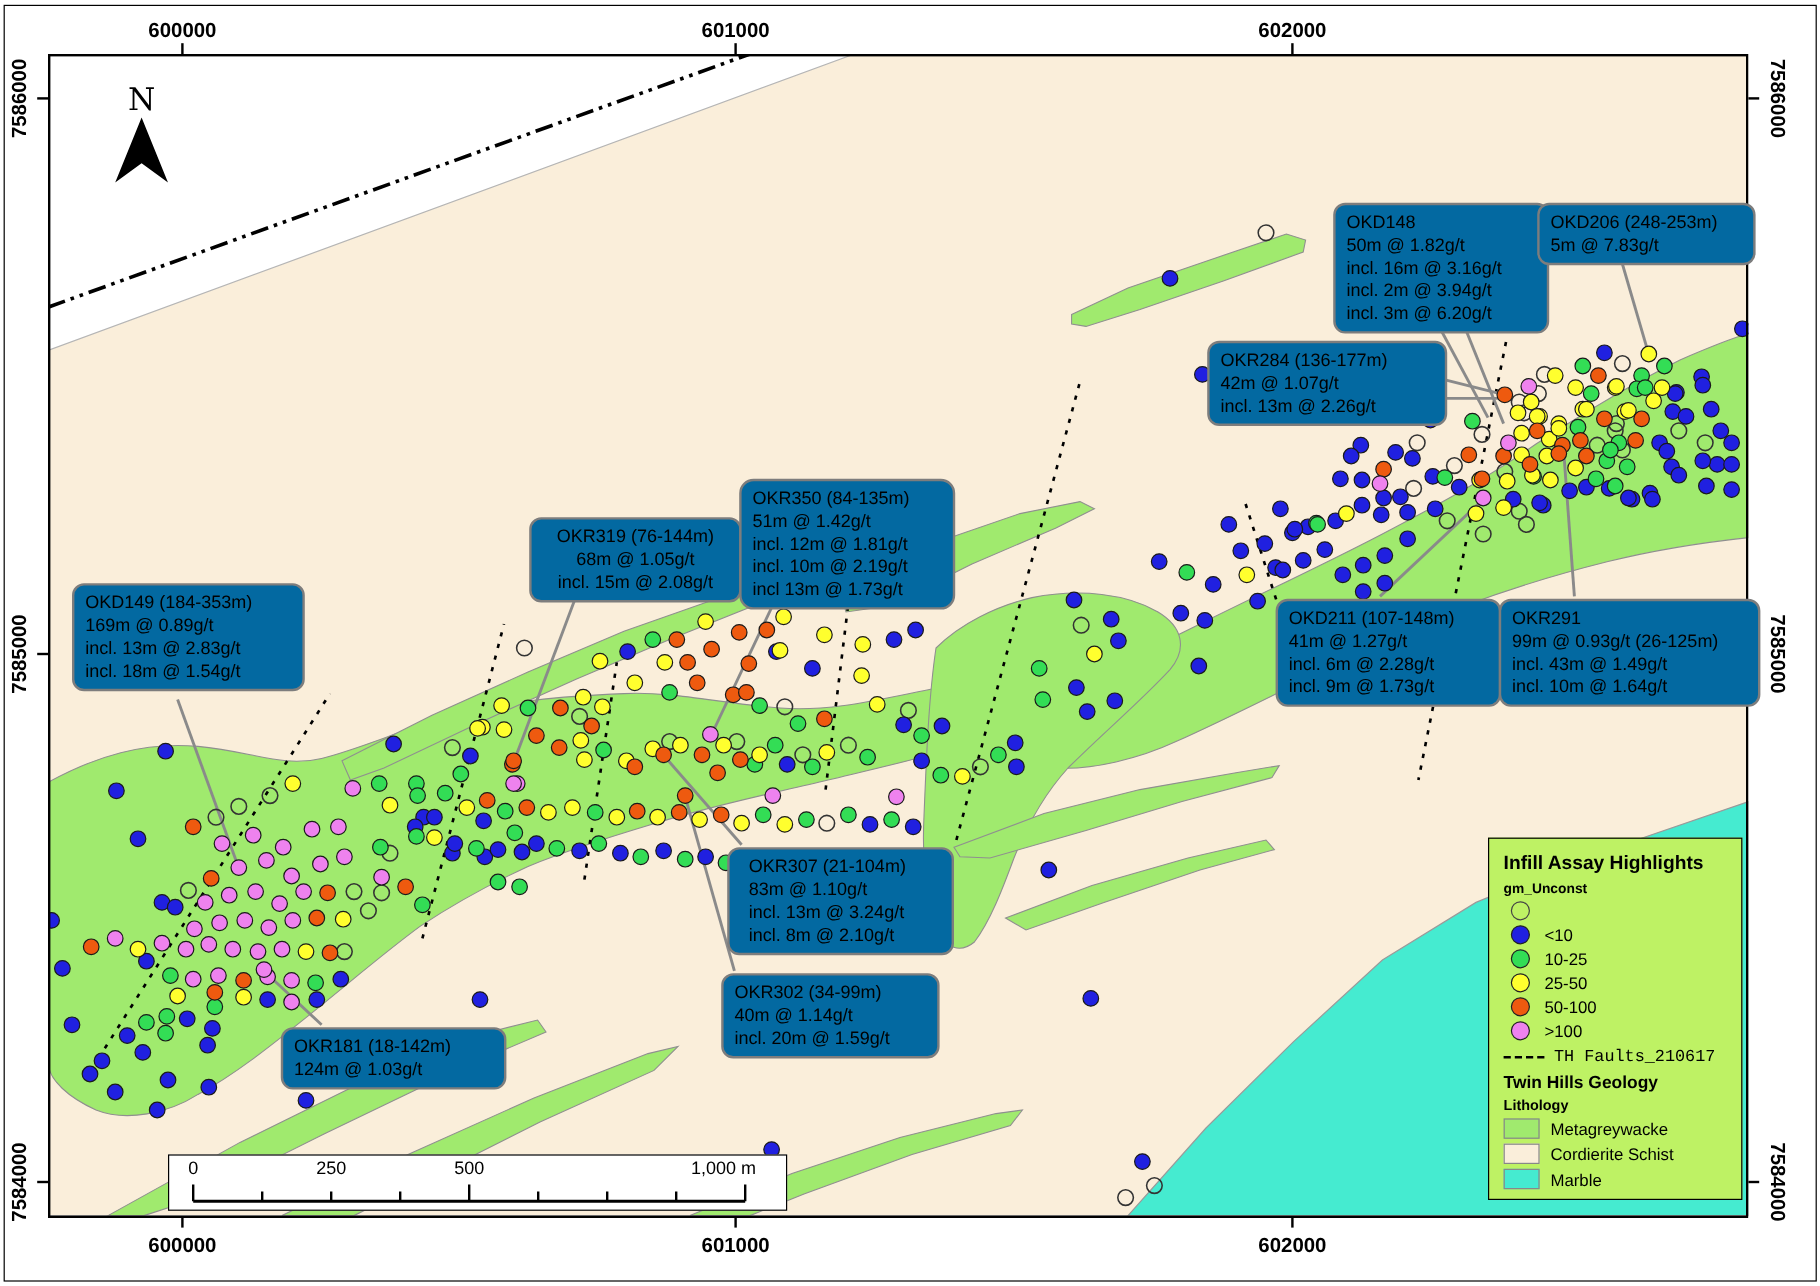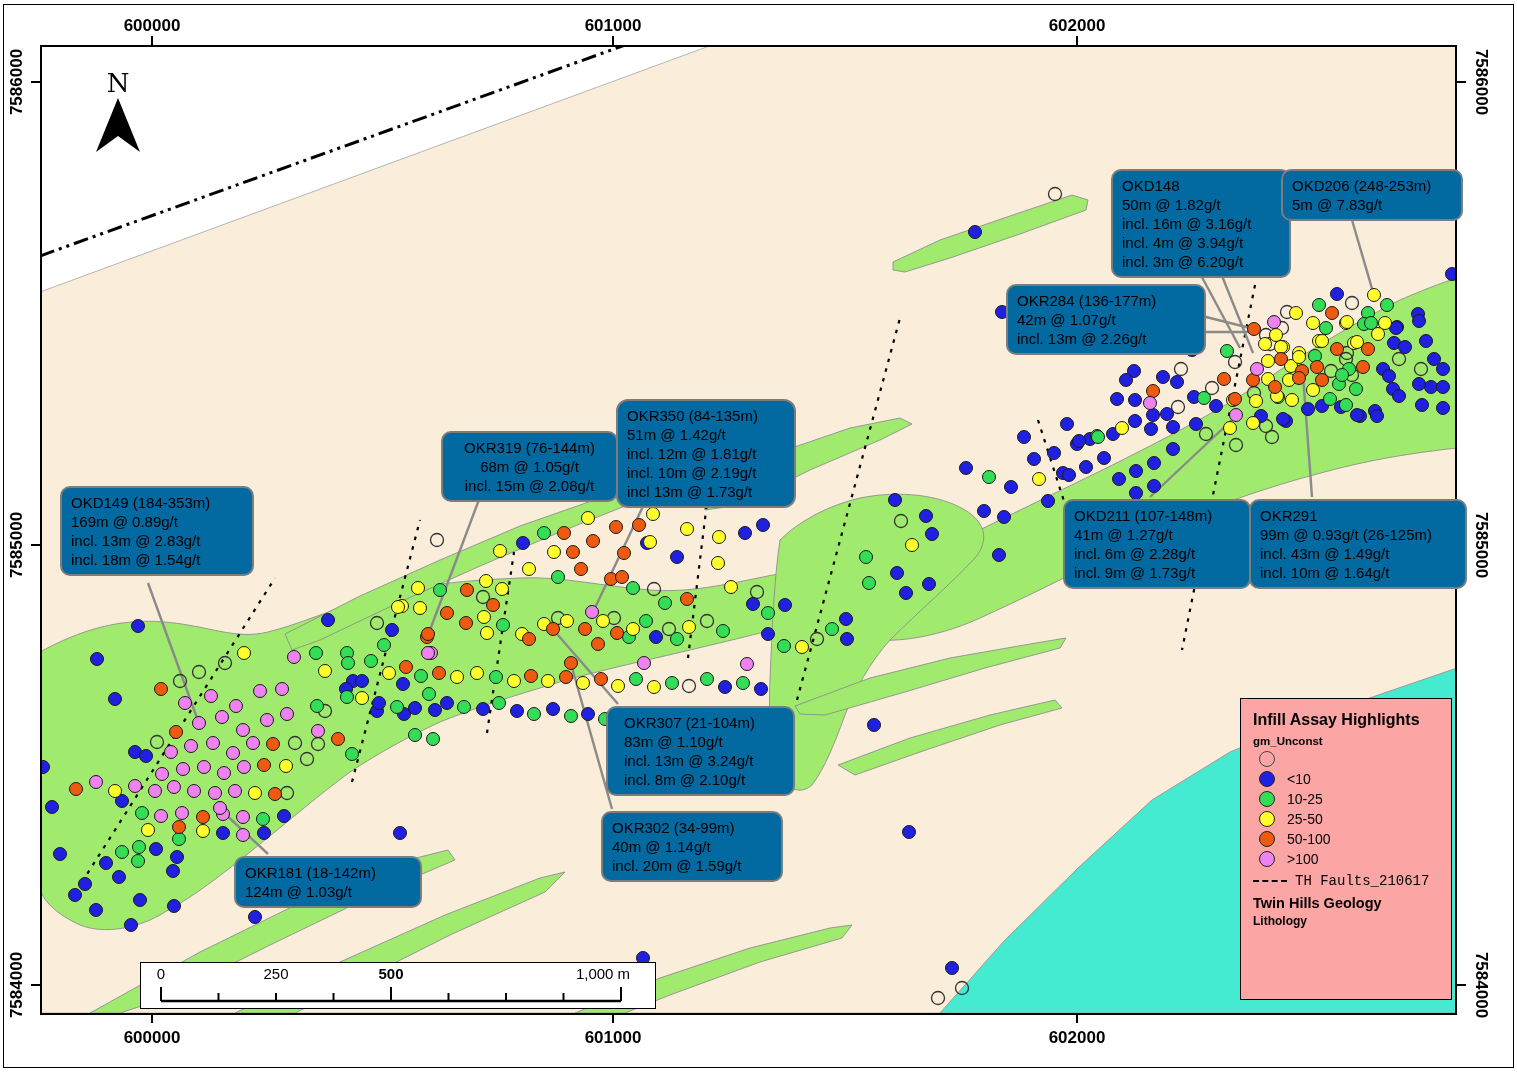--- a/index.html
+++ b/index.html
@@ -10,21 +10,21 @@
   #map-svg{position:absolute;left:0;top:0;z-index:1;}
   .axis-label{position:absolute;font-weight:bold;font-size:17px;color:#000;
         transform:translate(-50%,-50%);white-space:nowrap;z-index:2;}
   .axis-label.v-left{transform:translate(-50%,-50%) rotate(-90deg);}
   .axis-label.v-right{transform:translate(-50%,-50%) rotate(90deg);}
   .tick{position:absolute;background:#000;z-index:2;}
   .callout{position:absolute;background:#0369a1;border:2px solid #7d7d7d;border-radius:10px;
         padding:5px 9px;font-size:15px;line-height:19px;color:#000;z-index:5;white-space:nowrap;}
   .callout.center{text-align:center;}
   #legend-box{position:absolute;left:1240px;top:698px;width:212px;height:302px;
-        background:#fca5a5;border:1.6px solid #000;z-index:6;padding:10px 12px;box-sizing:border-box;}
+        background:#bef264;border:1.6px solid #000;z-index:6;padding:10px 12px;box-sizing:border-box;}
   .legend-title{font-size:16px;font-weight:bold;margin:2px 0 6px 0;}
   .legend-sub{font-size:11.5px;font-weight:bold;margin:2px 0 2px 0;}
   .legend-row{display:flex;align-items:center;height:20px;margin-left:6px;}
   .legend-dot{width:14px;height:14px;border-radius:50%;border:1px solid #222;
         margin-right:12px;flex:0 0 auto;}
   .legend-dot.hollow{background:transparent;border:1px solid #444;}
   .legend-label{font-size:14px;}
   .legend-fault-row{display:flex;align-items:center;height:20px;margin-top:2px;font-family:Liberation Mono, monospace;}
   .legend-dash{width:34px;border-top:2px dashed #000;margin-right:8px;flex:0 0 auto;}
   .legend-geo-title{font-size:14.5px;font-weight:bold;margin-top:4px;}
@@ -589,21 +589,21 @@
       </div>
       <div class="callout" style="left: 1006px; top: 284px; min-width: 178px;">
         <div>OKR284 (136-177m)</div>
         <div>42m @ 1.07g/t</div>
         <div>incl. 13m @ 2.26g/t</div>
       </div>
       <div class="callout" style="left: 1111px; top: 169px; min-width: 158px;">
         <div>OKD148</div>
         <div>50m @ 1.82g/t</div>
         <div>incl. 16m @ 3.16g/t</div>
-        <div>incl. 4m @ 3.94g/t</div>
+        <div>incl. 2m @ 3.94g/t</div>
         <div>incl. 3m @ 6.20g/t</div>
       </div>
       <div class="callout" style="left: 1281px; top: 169px; min-width: 160px;">
         <div>OKD206 (248-253m)</div>
         <div>5m @ 7.83g/t</div>
       </div>
       <div class="callout" style="left: 1063px; top: 499px; min-width: 166px;">
         <div>OKD211 (107-148m)</div>
         <div>41m @ 1.27g/t</div>
         <div>incl. 6m @ 2.28g/t</div>
@@ -645,27 +645,41 @@
           <span class="legend-dot" style="background: rgb(238, 130, 238);"></span>
           <span class="legend-label">&gt;100</span>
         </div>
       </div>
     <div class="legend-fault-row">
       <span class="legend-dash"></span>
       <span class="legend-label">TH Faults_210617</span>
     </div>
     <div class="legend-geo-title">Twin Hills Geology</div>
     <div class="legend-litho-title">Lithology</div>
+    <div id="legend-lithos">
+        <div class="legend-swatch-row">
+          <span class="legend-swatch" style="background: rgb(160, 234, 110);"></span>
+          <span class="legend-label">Metagreywacke</span>
+        </div>
+        <div class="legend-swatch-row">
+          <span class="legend-swatch" style="background: rgb(250, 238, 218);"></span>
+          <span class="legend-label">Cordierite Schist</span>
+        </div>
+        <div class="legend-swatch-row">
+          <span class="legend-swatch" style="background: rgb(69, 235, 208);"></span>
+          <span class="legend-label">Marble</span>
+        </div>
+      </div>
   </div>
 
   <div id="scalebar">
     <div id="sb-labels">
         <span class="sb-label" style="left: 20px;">0</span>
         <span class="sb-label" style="left: 135px;">250</span>
-        <span class="sb-label" style="left: 250px; font-weight: bold;">500</span>
+        <span class="sb-label" style="left: 250px;">500</span>
         <span class="sb-label" style="left: 462px;">1,000 m</span>
       </div>
     <svg id="sb-svg" width="513" height="44">
         <line x1="20" y1="38" x2="480" y2="38" stroke="#000" stroke-width="2.5"></line>
         <line x1="20" y1="38" x2="20" y2="24" stroke="#000" stroke-width="2"></line>
         <line x1="77.5" y1="38" x2="77.5" y2="30" stroke="#000" stroke-width="2"></line>
         <line x1="135" y1="38" x2="135" y2="30" stroke="#000" stroke-width="2"></line>
         <line x1="192.5" y1="38" x2="192.5" y2="30" stroke="#000" stroke-width="2"></line>
         <line x1="250" y1="38" x2="250" y2="24" stroke="#000" stroke-width="2"></line>
         <line x1="307.5" y1="38" x2="307.5" y2="30" stroke="#000" stroke-width="2"></line>

